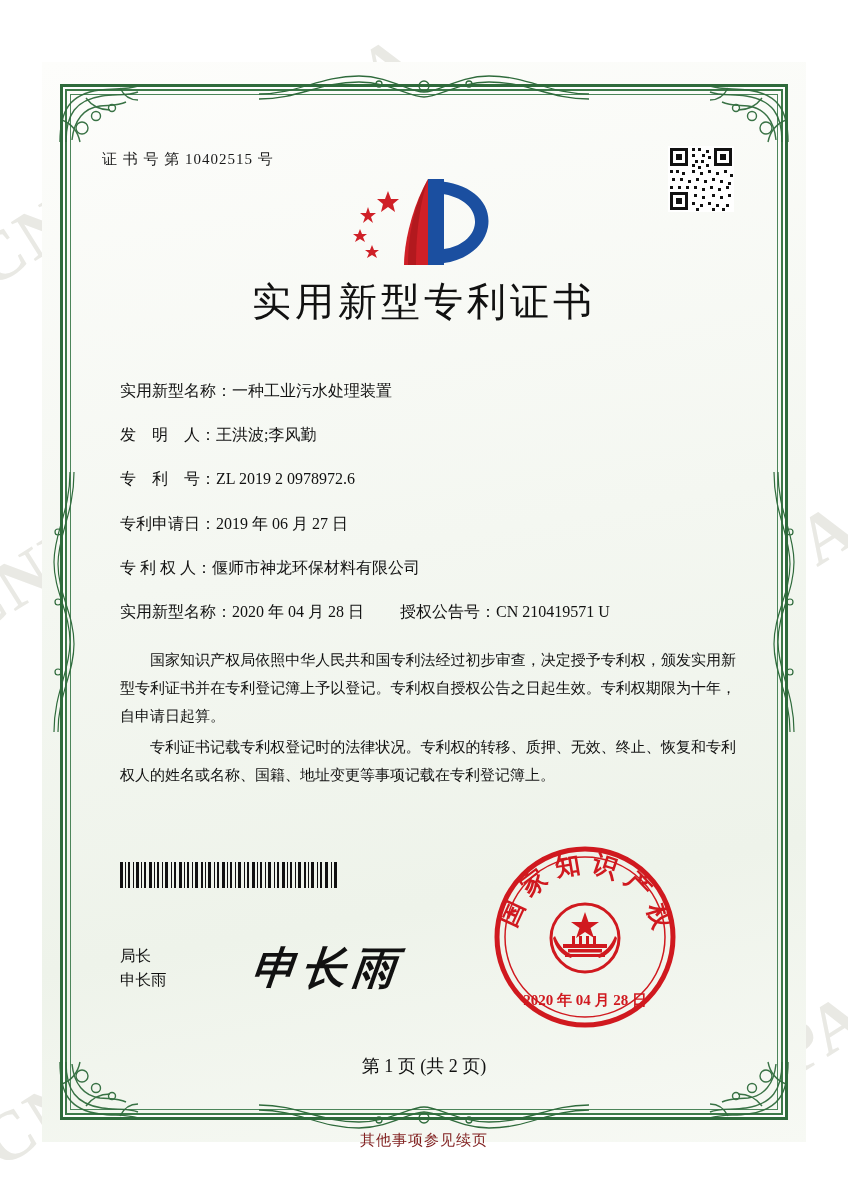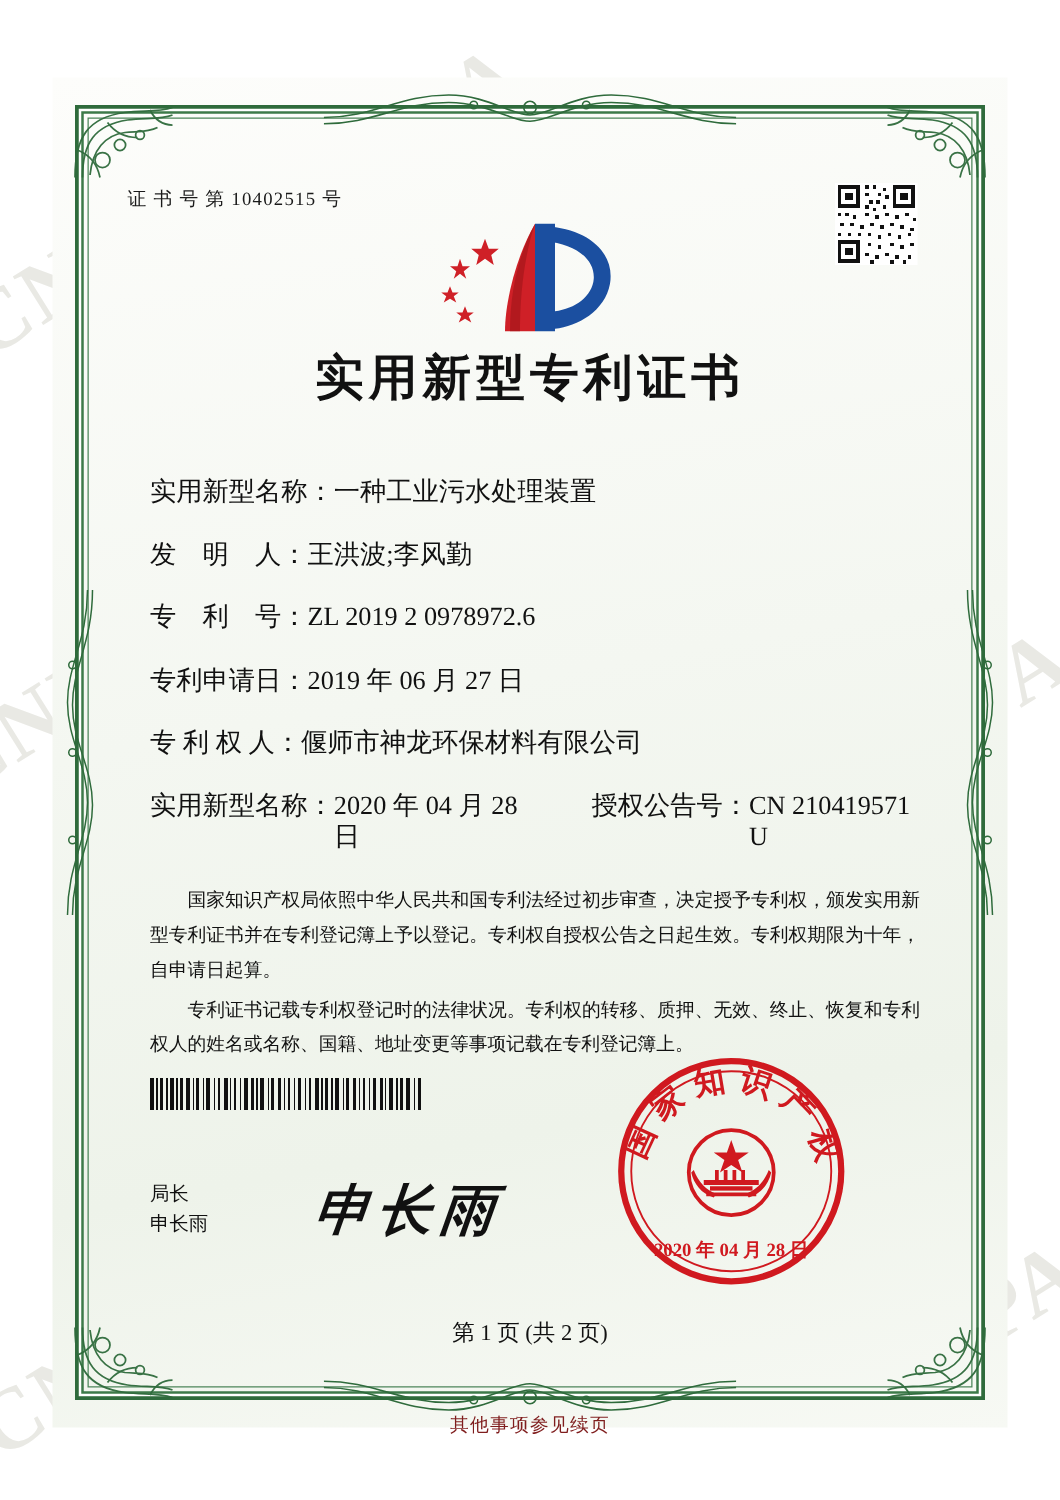--- a/index.html
+++ b/index.html
@@ -120,39 +120,38 @@
   .logo-wrap {
     display: flex;
     justify-content: center;
     margin-top: 4px;
     height: 96px;
   }
 
   .title {
     text-align: center;
     font-size: 39px;
-    font-weight: bold;
+    font-weight: normal;
     letter-spacing: 4px;
     color: #111;
     margin-top: 6px;
     font-family: "Liberation Serif", "DejaVu Serif", serif;
   }
 
   .fields {
     margin-top: 52px;
     padding-left: 18px;
   }
   .field {
     display: flex;
     align-items: baseline;
-    font-size: 21px;
+    font-size: 16px;
     color: #111;
     margin-bottom: 25px;
     line-height: 1.2;
-    justify-content: flex-end;
   }
   .f-label {
     white-space: pre;
     flex: 0 0 auto;
   }
   .f-value {
     flex: 1 1 auto;
   }
   .field.inline2 .f-label2 {
     margin-left: 36px;

